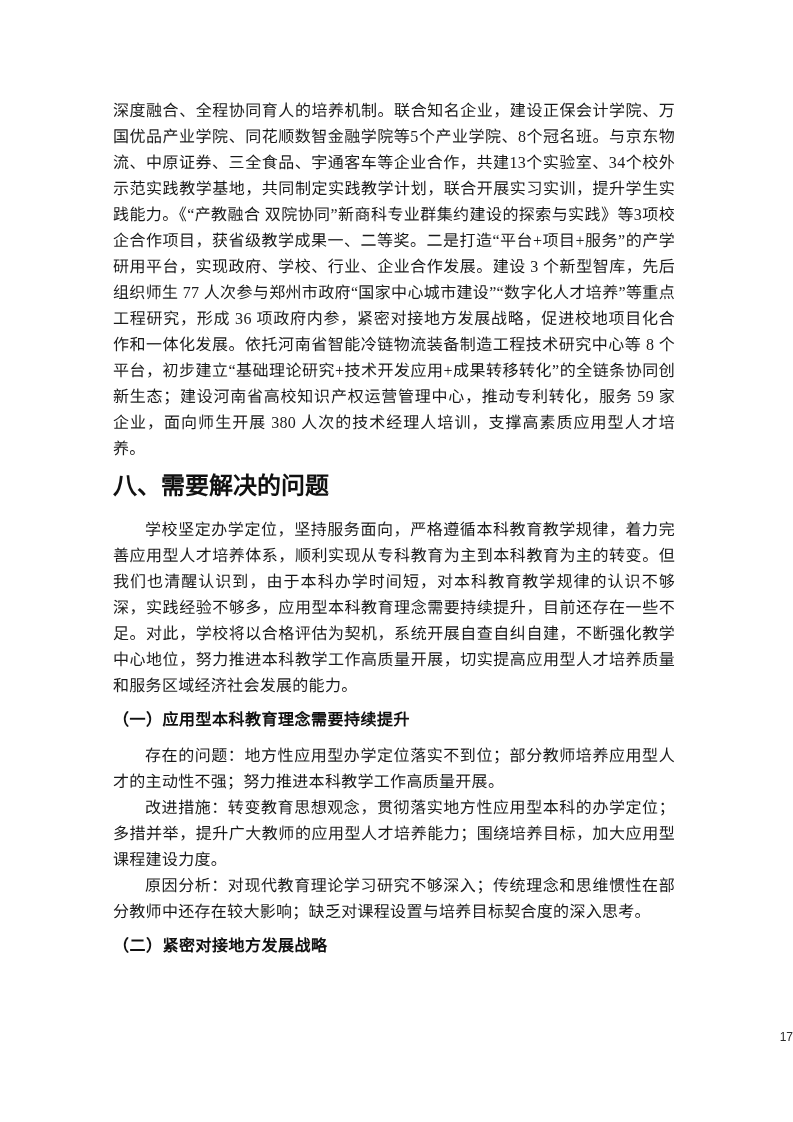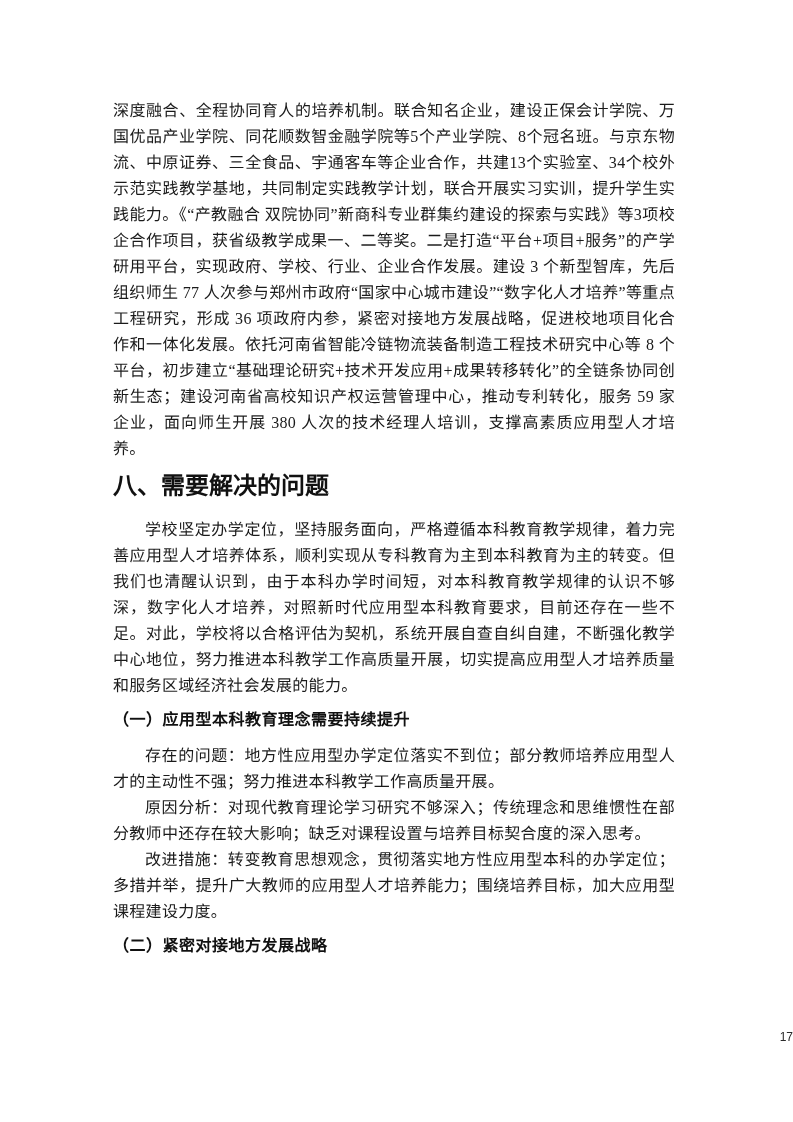--- a/index.html
+++ b/index.html
@@ -61,22 +61,22 @@
     color: #2a2a2a;
   }
 </style>
 </head>
 <body>
 
 <div class="page">
   <div class="doc-body">
     <p class="para">深度融合、全程协同育人的培养机制。联合知名企业，建设正保会计学院、万国优品产业学院、同花顺数智金融学院等5个产业学院、8个冠名班。与京东物流、中原证券、三全食品、宇通客车等企业合作，共建13个实验室、34个校外示范实践教学基地，共同制定实践教学计划，联合开展实习实训，提升学生实践能力。《“产教融合 双院协同”新商科专业群集约建设的探索与实践》等3项校企合作项目，获省级教学成果一、二等奖。二是打造“平台+项目+服务”的产学研用平台，实现政府、学校、行业、企业合作发展。建设 3 个新型智库，先后组织师生 77 人次参与郑州市政府“国家中心城市建设”“数字化人才培养”等重点工程研究，形成 36 项政府内参，紧密对接地方发展战略，促进校地项目化合作和一体化发展。依托河南省智能冷链物流装备制造工程技术研究中心等 8 个平台，初步建立“基础理论研究+技术开发应用+成果转移转化”的全链条协同创新生态；建设河南省高校知识产权运营管理中心，推动专利转化，服务 59 家企业，面向师生开展 380 人次的技术经理人培训，支撑高素质应用型人才培养。</p>
     <h2 class="h1">八、需要解决的问题</h2>
-    <p class="para indent">学校坚定办学定位，坚持服务面向，严格遵循本科教育教学规律，着力完善应用型人才培养体系，顺利实现从专科教育为主到本科教育为主的转变。但我们也清醒认识到，由于本科办学时间短，对本科教育教学规律的认识不够深，数字化人才培养，对照新时代应用型本科教育要求，目前还存在一些不足。对此，学校将以合格评估为契机，系统开展自查自纠自建，不断强化教学中心地位，努力推进本科教学工作高质量开展，切实提高应用型人才培养质量和服务区域经济社会发展的能力。</p>
+    <p class="para indent">学校坚定办学定位，坚持服务面向，严格遵循本科教育教学规律，着力完善应用型人才培养体系，顺利实现从专科教育为主到本科教育为主的转变。但我们也清醒认识到，由于本科办学时间短，对本科教育教学规律的认识不够深，实践经验不够多，应用型本科教育理念需要持续提升，目前还存在一些不足。对此，学校将以合格评估为契机，系统开展自查自纠自建，不断强化教学中心地位，努力推进本科教学工作高质量开展，切实提高应用型人才培养质量和服务区域经济社会发展的能力。</p>
     <h3 class="h2">（一）应用型本科教育理念需要持续提升</h3>
     <p class="para indent">存在的问题：地方性应用型办学定位落实不到位；部分教师培养应用型人才的主动性不强；努力推进本科教学工作高质量开展。</p>
+    <p class="para indent">改进措施：转变教育思想观念，贯彻落实地方性应用型本科的办学定位；多措并举，提升广大教师的应用型人才培养能力；围绕培养目标，加大应用型课程建设力度。</p>
     <p class="para indent">原因分析：对现代教育理论学习研究不够深入；传统理念和思维惯性在部分教师中还存在较大影响；缺乏对课程设置与培养目标契合度的深入思考。</p>
-    <p class="para indent">改进措施：转变教育思想观念，贯彻落实地方性应用型本科的办学定位；多措并举，提升广大教师的应用型人才培养能力；围绕培养目标，加大应用型课程建设力度。</p>
     <h3 class="h2">（二）紧密对接地方发展战略</h3>
   </div>
 
   <div class="page-footer">17</div>
 </div>
 
 </body></html>

